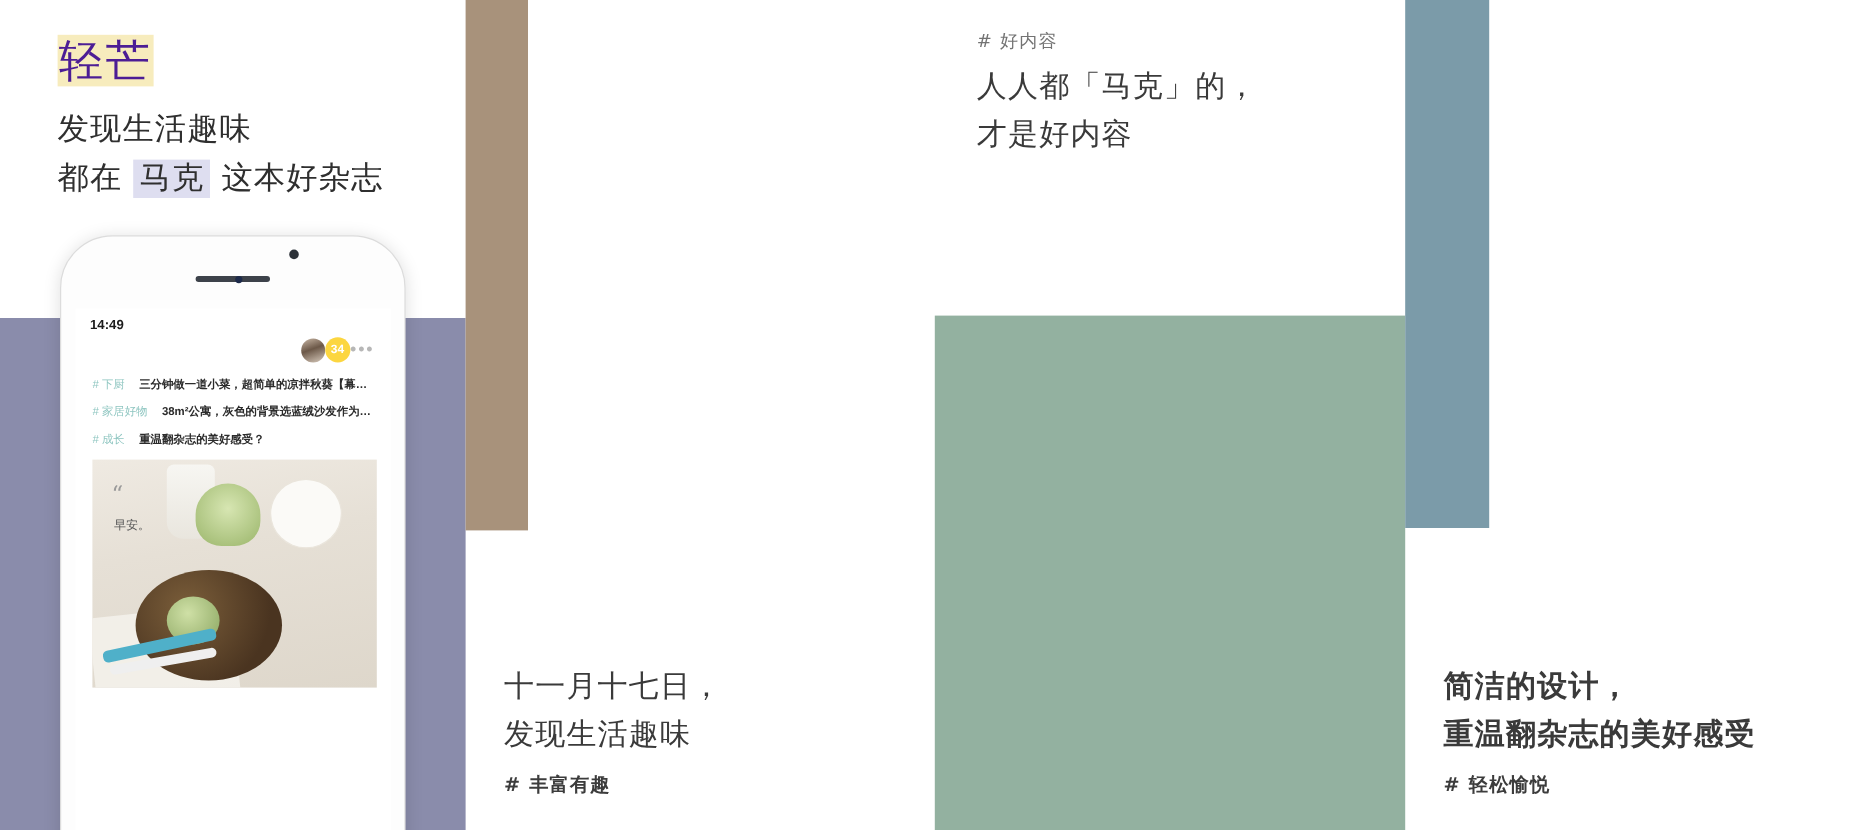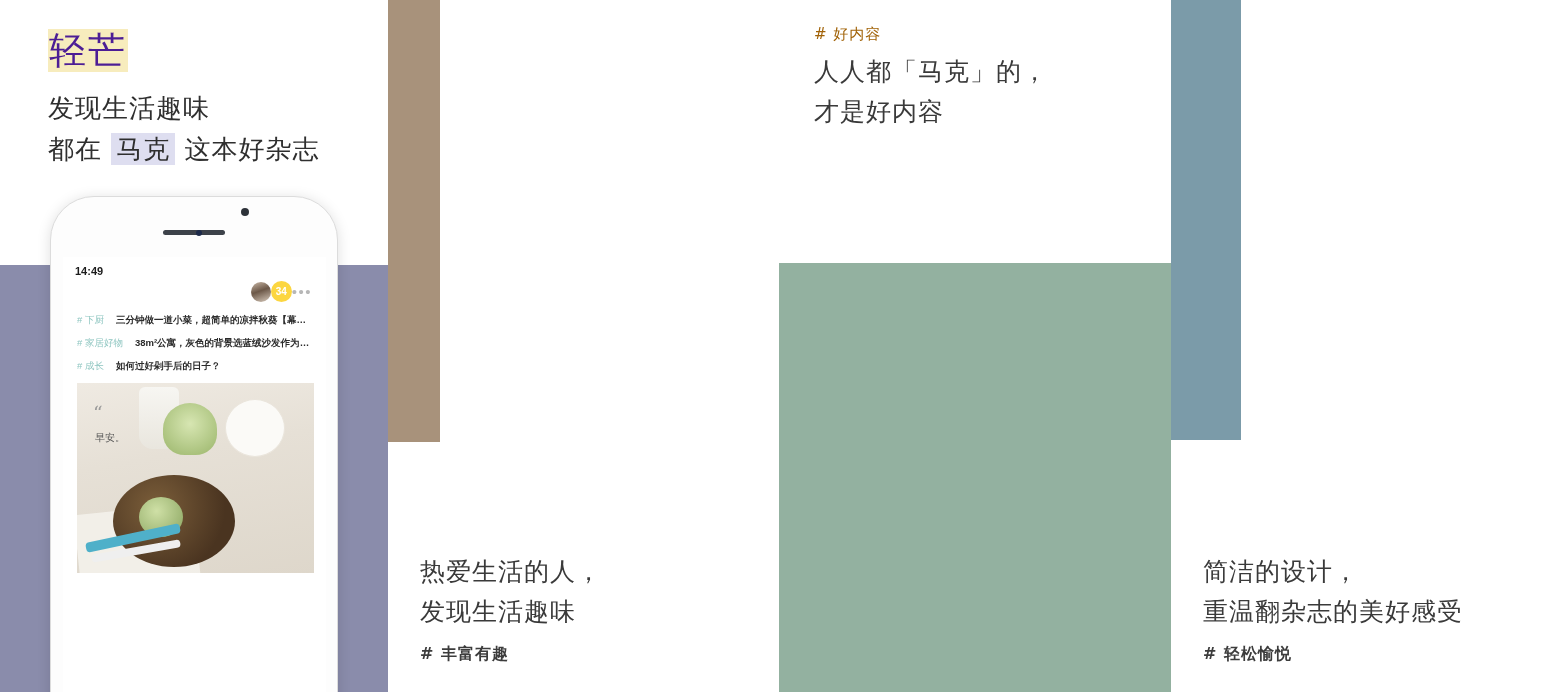--- a/index.html
+++ b/index.html
@@ -30,21 +30,21 @@
     font-family:"DejaVu Sans",sans-serif;
   }
   .brand .hl { background:#f7ecbd; padding:0 1px; box-decoration-break:clone; }
   .tagline { position:absolute; font-size:26px; line-height:41px; color:#2f2f2f;
              font-family:"DejaVu Sans",sans-serif; letter-spacing:1px; }
   .tagline .mk { background:#dedef0; padding:1px 5px; }
   .copy { position:absolute; font-size:25px; line-height:40px; color:#3a3a3a;
           font-family:"DejaVu Sans",sans-serif; letter-spacing:1px; }
   .copy-sub { position:absolute; font-size:16px; color:#3c3c3c; letter-spacing:1px;
               font-family:"DejaVu Sans",sans-serif;font-weight:bold; }
-  .eyebrow { position:absolute; font-size:15px; color:#a16207; letter-spacing:1px;
+  .eyebrow { position:absolute; font-size:15px; color:#737373; letter-spacing:1px;
              font-family:"DejaVu Sans",sans-serif; }
 
   
   .phone {
     position:absolute; background:#fdfdfd;
     border:1px solid #dcdcdc; border-radius:44px;
     box-shadow:0 2px 14px rgba(0,0,0,.13);
   }
   .phone .earpiece { position:absolute; left:50%; transform:translateX(-50%);
      width:62px; height:5px; border-radius:3px; background:#3d424a; }
@@ -152,21 +152,21 @@
           <div class="feedrow">
             <span class="feedtag"># 下厨</span>
             <span class="feedtxt">三分钟做一道小菜，超简单的凉拌秋葵【幕幕小...</span>
           </div>
           <div class="feedrow">
             <span class="feedtag"># 家居好物</span>
             <span class="feedtxt">38m²公寓，灰色的背景选蓝绒沙发作为焦点</span>
           </div>
           <div class="feedrow">
             <span class="feedtag"># 成长</span>
-            <span class="feedtxt">如何过好剁手后的日子？</span>
+            <span class="feedtxt">重温翻杂志的美好感受？</span>
           </div>
         </div>
 
         <div class="photo">
           <div class="quote">“</div>
           <div class="qtxt">早安。</div>
           <div class="paper"></div>
           <div class="cupB"></div>
           <div class="greens"></div>
           <div class="cupA"></div>
@@ -174,38 +174,38 @@
           <div class="strip1"></div>
           <div class="strip2"></div>
         </div>
       </div>
     </div>
   </div>
 
   <div class="panel p2">
 
     <div class="copy" style="left:32px; top:552px;">
-      <div>热爱生活的人，</div>
+      <div>十一月十七日，</div>
       <div>发现生活趣味</div>
     </div>
     <div class="copy-sub" style="left:32px; top:644px;"># 丰富有趣</div>
   </div>
 
   <div class="panel p3">
 
     <div class="eyebrow" style="left:35px; top:25px;"># 好内容</div>
     <div class="copy" style="left:35px; top:52px;">
       <div>人人都「马克」的，</div>
       <div>才是好内容</div>
     </div>
 
   </div>
 
   <div class="panel p4">
 
-    <div class="copy" style="left:32px; top:552px;">
+    <div class="copy" style="left:32px; top:552px;font-weight:bold;">
       <div>简洁的设计，</div>
       <div>重温翻杂志的美好感受</div>
     </div>
     <div class="copy-sub" style="left:32px; top:644px;"># 轻松愉悦</div>
   </div>
 
 </div>
 
 </body></html>

